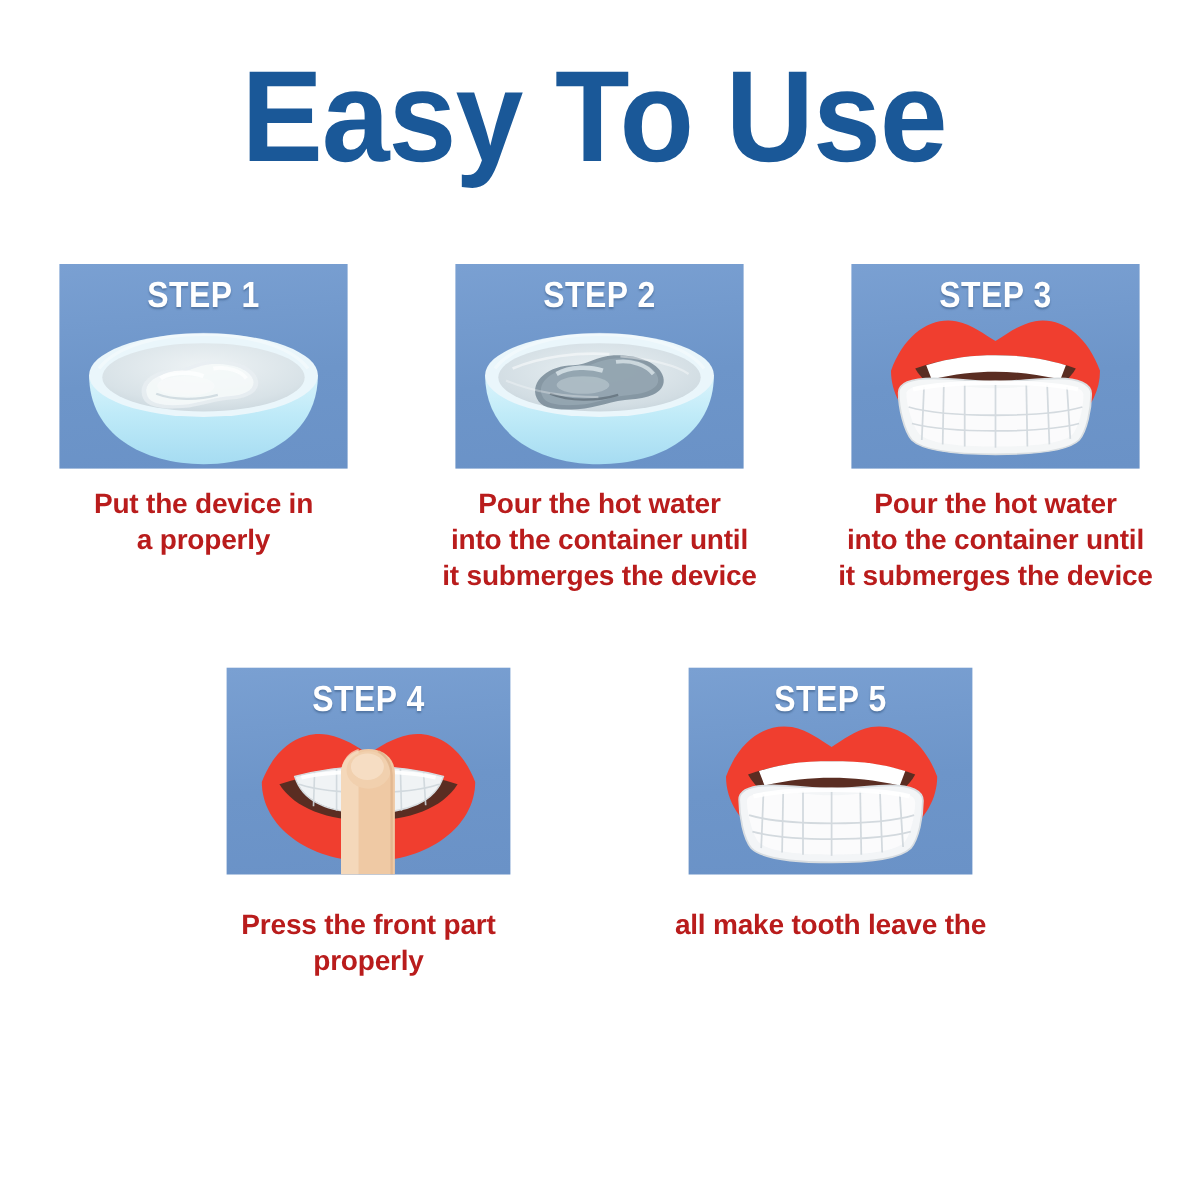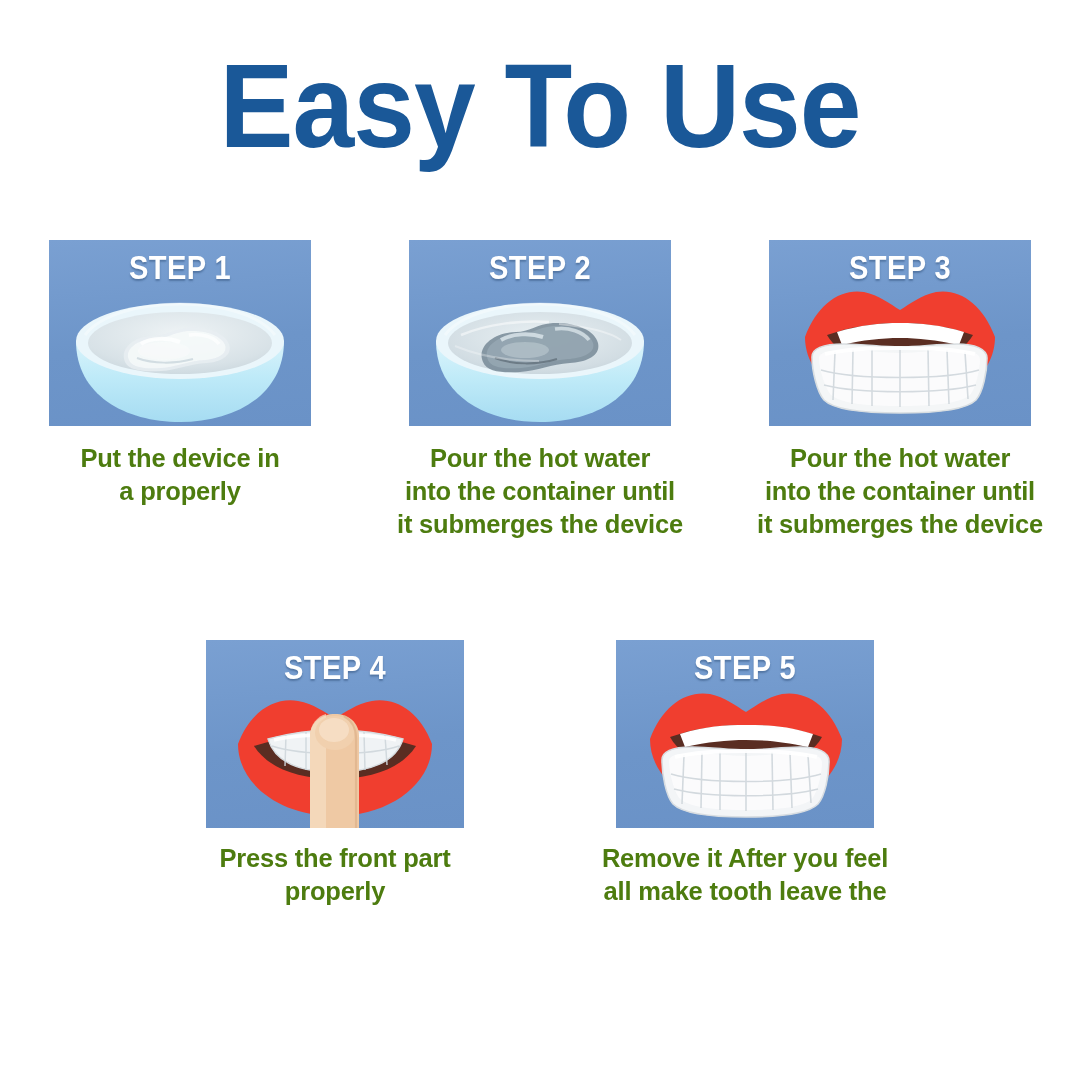--- a/index.html
+++ b/index.html
@@ -36,26 +36,27 @@
 
   
   .step-row {
     position: absolute;
     left: 0;
     width: 1080px;
     display: flex;
     justify-content: center;
   }
   #row-1 { top: 240px; }
-  #row-2 { top: 640px; gap: 20px; }
+  #row-2 { top: 607px; gap: 20px; }
 
   .step {
     display: flex;
     flex-direction: column;
     align-items: center;
+    padding-left: 10px;
   }
   #row-1 .step { width: 360px; }
   #row-2 .step { width: 390px; }
 
   
   .step-card {
     position: relative;
     width: 262px;
     height: 186px;
     background: linear-gradient(175deg, #7AA0D2 0%, #6D95C9 55%, #6A92C7 100%);
@@ -80,29 +81,29 @@
     z-index: 6;
     white-space: nowrap;
   }
 
   .art { position: absolute; inset: 0; }
 
   
   .step-caption {
     margin-top: 16px;
     text-align: center;
-    color: #4d7c0f;
+    color: #b91c1c;
     font-family: "Liberation Sans", sans-serif;
     font-weight: bold;
     font-size: 25.5px;
     line-height: 1.30;
     letter-spacing: -0.2px;
     width: 330px;
   }
-  #row-2 .step-caption { width: 380px; margin-top: 14px; }
+  #row-2 .step-caption { width: 380px; margin-top: 30px; }
   .step-caption span { display: block; white-space: nowrap; }
 </style>
 </head>
 <body>
 
 <div id="page-title">Easy To Use</div>
 
 <div class="step-row" id="row-1">
 
   <div class="step">
@@ -325,18 +326,17 @@
             <path d="M192 115 L195 163"></path>
             <path d="M55 134 C88 144 172 144 205 134"></path>
             <path d="M58 149 C92 158 168 158 202 149"></path>
           </g>
           <path d="M59 117 C92 109 168 109 201 117" stroke="#ffffff" stroke-width="4" fill="none" opacity="0.9"></path>
         </g>
       </svg>
       <div class="step-label">STEP 5</div>
     </div>
     <div class="step-caption">
-      <span>Remove it After you feel</span>
       <span>all make tooth leave the</span>
     </div>
   </div>
 
 </div>
 
 </body></html>

